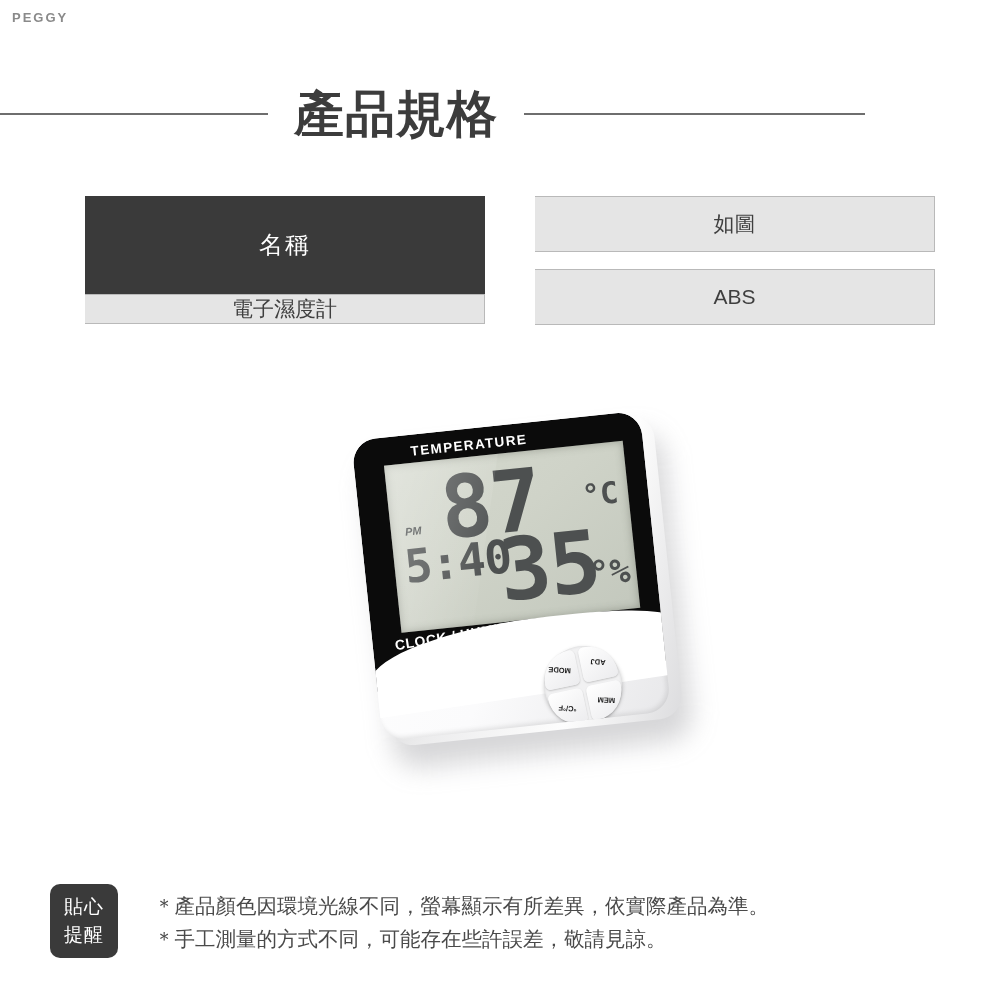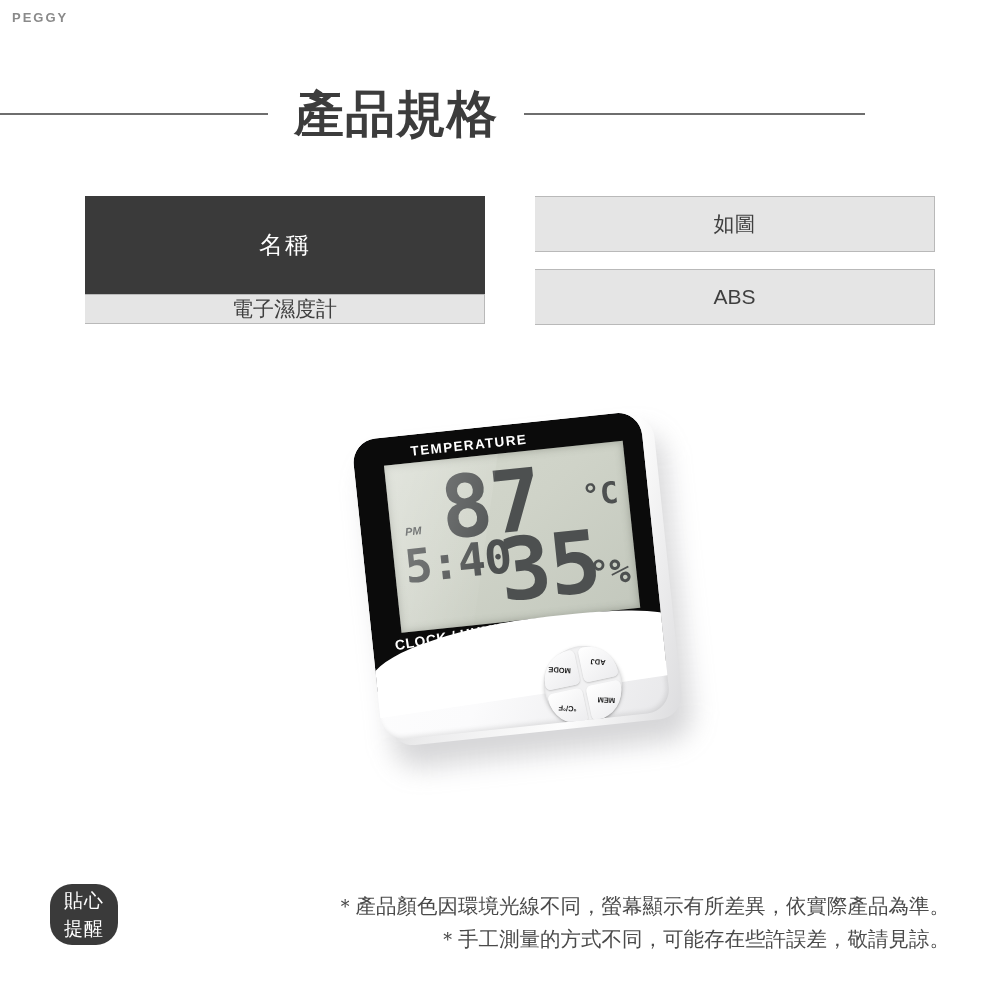--- a/index.html
+++ b/index.html
@@ -300,37 +300,36 @@
   .notice {
     position: absolute;
     left: 50px;
     top: 884px;
     width: 900px;
     display: flex;
     align-items: flex-start;
   }
   .notice-badge {
     flex: 0 0 68px;
-    height: 61px;
+    height: 74px;
     background: #3a3a3a;
-    border-radius: 22px;
+    border-radius: 10px;
     color: #ffffff;
     display: flex;
     flex-direction: column;
     align-items: center;
     justify-content: center;
     font-size: 19px;
     line-height: 1.45;
     letter-spacing: 1px;
   }
   .notice-lines {
     flex: 1 1 auto;
-    padding-left: 18px;
+    padding-left: 36px;
     padding-top: 5px;
-    text-align: right;
   }
   .notice-line {
     font-size: 20.5px;
     line-height: 1.62;
     color: #4a4a4a;
     white-space: nowrap;
   }
 </style>
 </head>
 <body>

